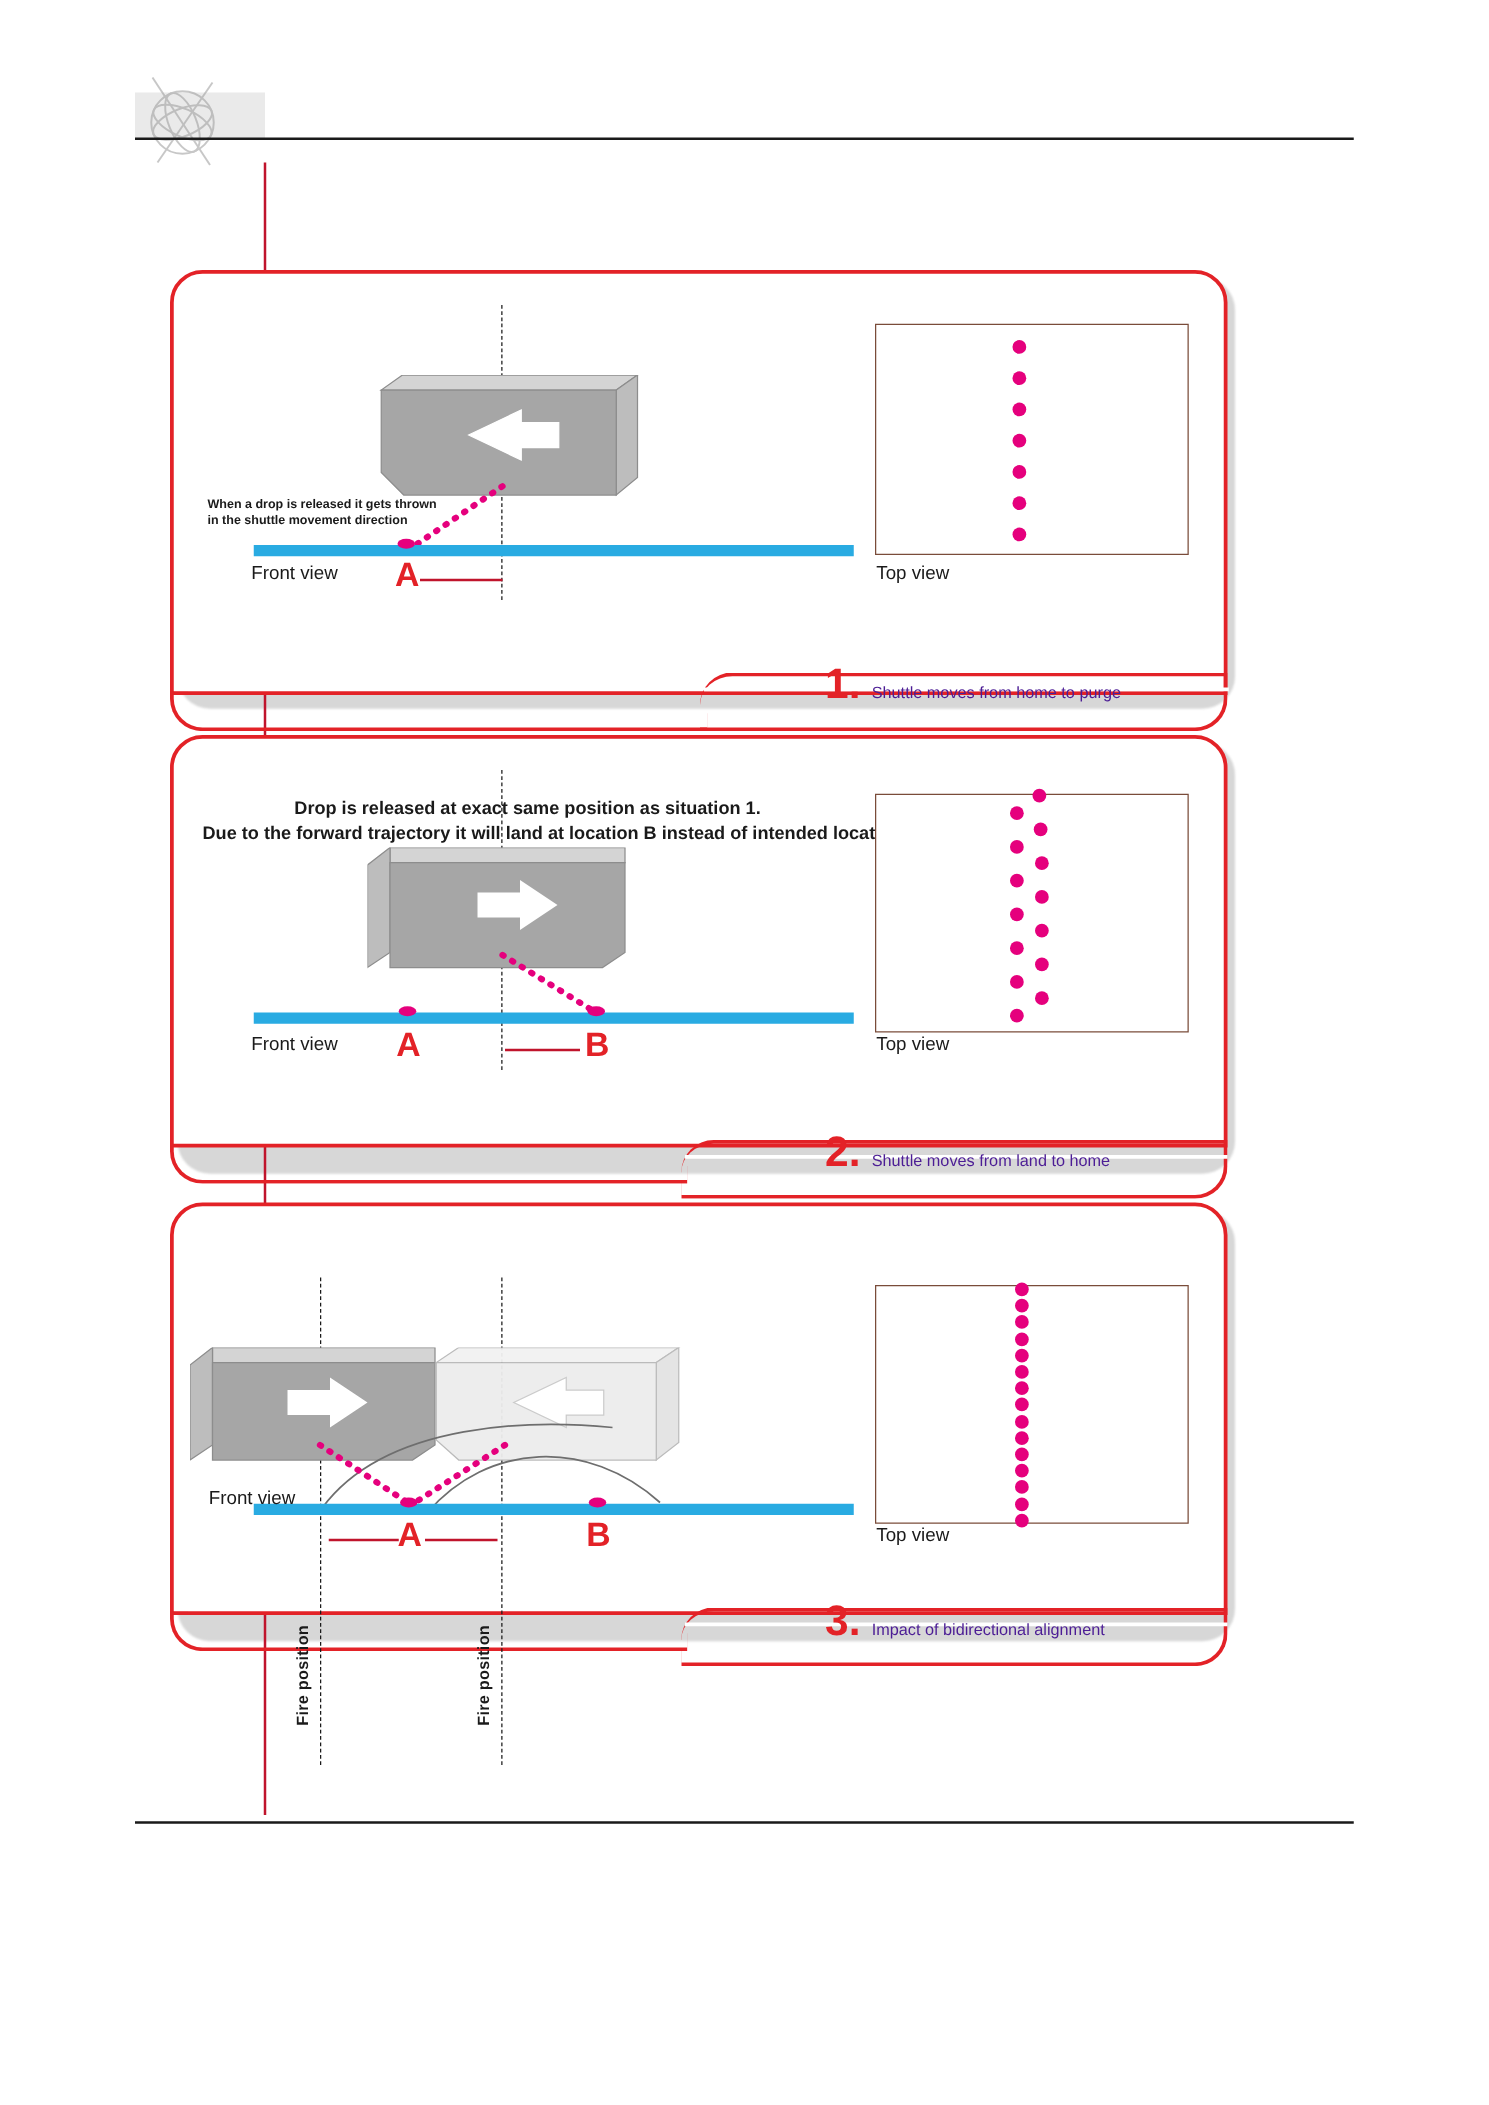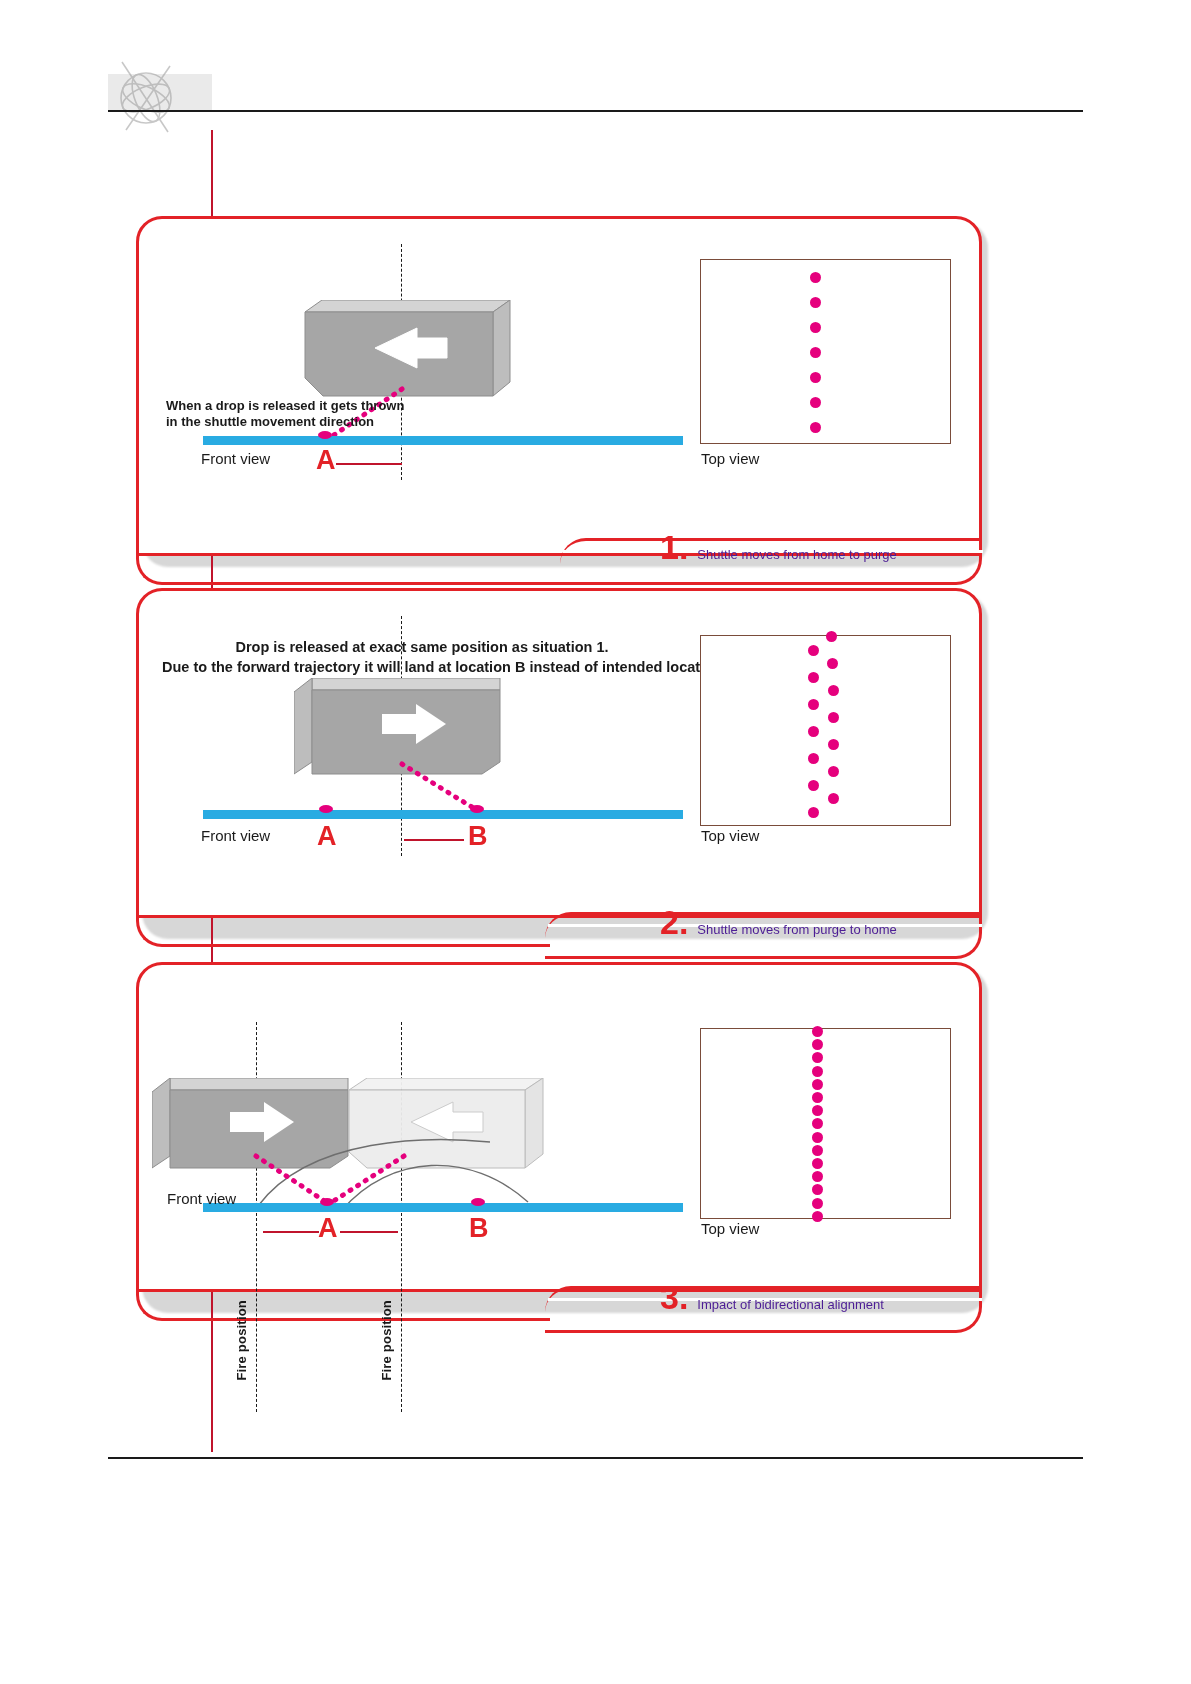--- a/index.html
+++ b/index.html
@@ -82,21 +82,21 @@
   .label{
     position:absolute;
     font-family:"Liberation Sans", sans-serif;
     font-weight:bold;color:#1a1a1a;white-space:nowrap;
   }
   .view-label{font-size:15px;font-weight:normal;}
   .note{
     position:absolute;font-size:14.5px;font-weight:bold;color:#1a1a1a;
     line-height:1.35;white-space:pre;
   }
-  .note.small{font-size:13px;line-height:1.25;}
+  .note.small{font-size:10px;line-height:1.25;}
   .note.center{text-align:center;}
   .marker{
     position:absolute;color:#e32227;font-weight:bold;font-size:27px;
     font-family:"Liberation Sans", sans-serif;line-height:1;
   }
   .redlead{position:absolute;height:1.6px;background:#c0142c;}
   .caption{position:absolute;display:flex;align-items:baseline;gap:9px;}
   .caption .num{
     color:#e32227;font-size:34px;font-weight:bold;line-height:1;
     font-family:"Liberation Sans", sans-serif;
@@ -246,21 +246,21 @@
       <div class="dot" style="left: 828.4px; top: 739px;"></div>
       <div class="dot" style="left: 808px; top: 752.5px;"></div>
       <div class="dot" style="left: 828.4px; top: 766px;"></div>
       <div class="dot" style="left: 808px; top: 779.5px;"></div>
       <div class="dot" style="left: 828.4px; top: 793px;"></div>
       <div class="dot" style="left: 808px; top: 806.5px;"></div>
     </div>
 
   <div class="caption" style="left:660px;top:905px;">
     <span class="num">2.</span>
-    <span class="txt">Shuttle moves from purge to home</span>
+    <span class="txt">Shuttle moves from land to home</span>
   </div>
 
   <div class="panel-shadow" style="left:142px;top:968px;width:846px;height:345px;border-radius:26px;"></div>
   <div class="panel" id="panel3"></div>
   <div class="tail tail-left" style="left:136px;top:1289px;width:414px;height:32px;"></div>
   <div class="tail tail-right" style="left:545px;top:1286px;width:437px;height:47px;"></div>
   <div style="position:absolute;left:548px;top:1298px;width:434px;height:3px;background:#ffffff;"></div>
 
   <div class="dashdot" style="left:256px;top:1022px;height:390px;"></div>
   <div class="dashdot" style="left:401px;top:1022px;height:390px;"></div>

